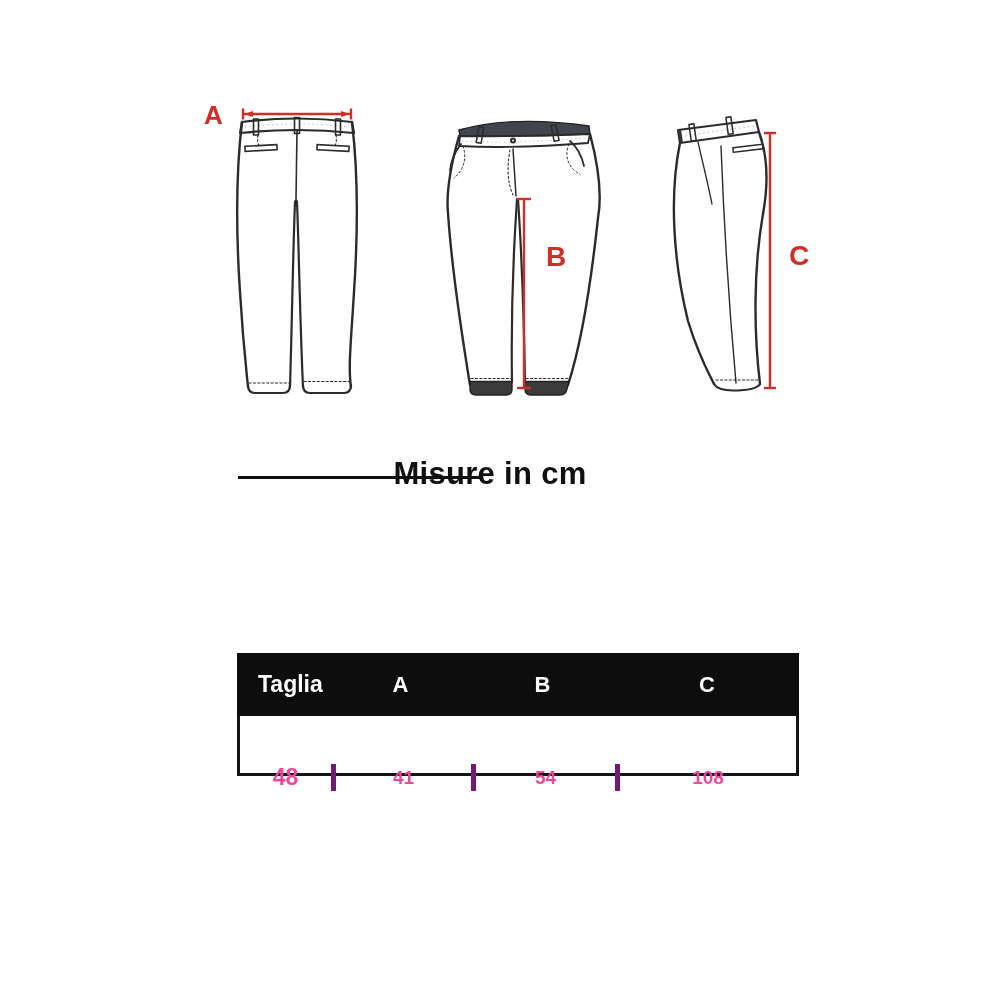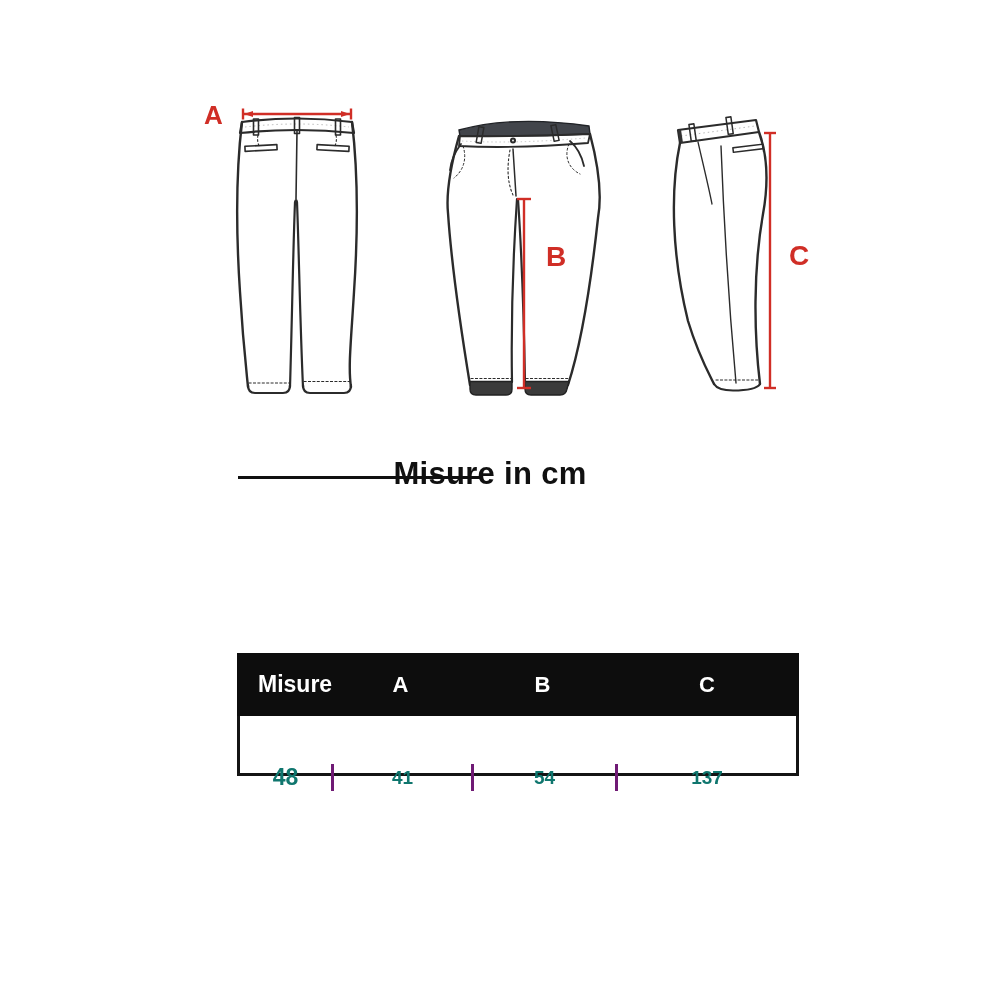--- a/index.html
+++ b/index.html
@@ -29,23 +29,23 @@
   }
   .th { text-align:center; font-weight:700; font-size:22px; }
   .th-first { text-align:left; padding-left:21px; font-size:23px; }
   .trow {
     display:grid; grid-template-columns:91px 140px 144px 181px;
     height:60px; background:#ffffff; box-sizing:border-box;
     border:3px solid #141414; border-top:none;
   }
   .td {
     display:flex; align-items:center; justify-content:center;
-    font-weight:700; font-size:19px; color:#0f766e;margin-top:48px;
-  }
-  .td + .td { border-left:3px solid #701a75; }
+    font-weight:700; font-size:19px; color:#ec4899;margin-top:48px;
+  }
+  .td + .td { border-left:5px solid #701a75; }
   .td-size { font-size:23px; font-weight:800; }
   svg .ink { stroke:#2b2b2b; fill:none; stroke-linecap:round; stroke-linejoin:round; }
   svg .red { stroke:#d02e26; fill:none; stroke-linecap:butt; }
 </style>
 </head>
 <body>
 
 <div class="canvas">
 
   <svg class="fig" style="left:228px; top:102px;" width="140" height="300" viewBox="0 0 140 300">
@@ -176,26 +176,26 @@
       <line class="red" x1="101" y1="282" x2="113" y2="282" stroke-width="2.4"></line>
     </g>
   </svg>
   <span class="measure-label lab-c">C</span>
 
   <div class="title">Misure in cm</div>
   <div class="title-underline"></div>
 
   <div class="size-table">
     <div class="thead">
-      <div class="th th-first">Misure</div>
+      <div class="th th-first">Taglia</div>
       <div class="th">A</div>
       <div class="th">B</div>
       <div class="th">C</div>
     </div>
     <div class="trow">
       <div class="td td-size">48</div>
       <div class="td">41</div>
       <div class="td">54</div>
-      <div class="td">137</div>
+      <div class="td">108</div>
     </div>
   </div>
 
 </div>
 
 </body></html>

